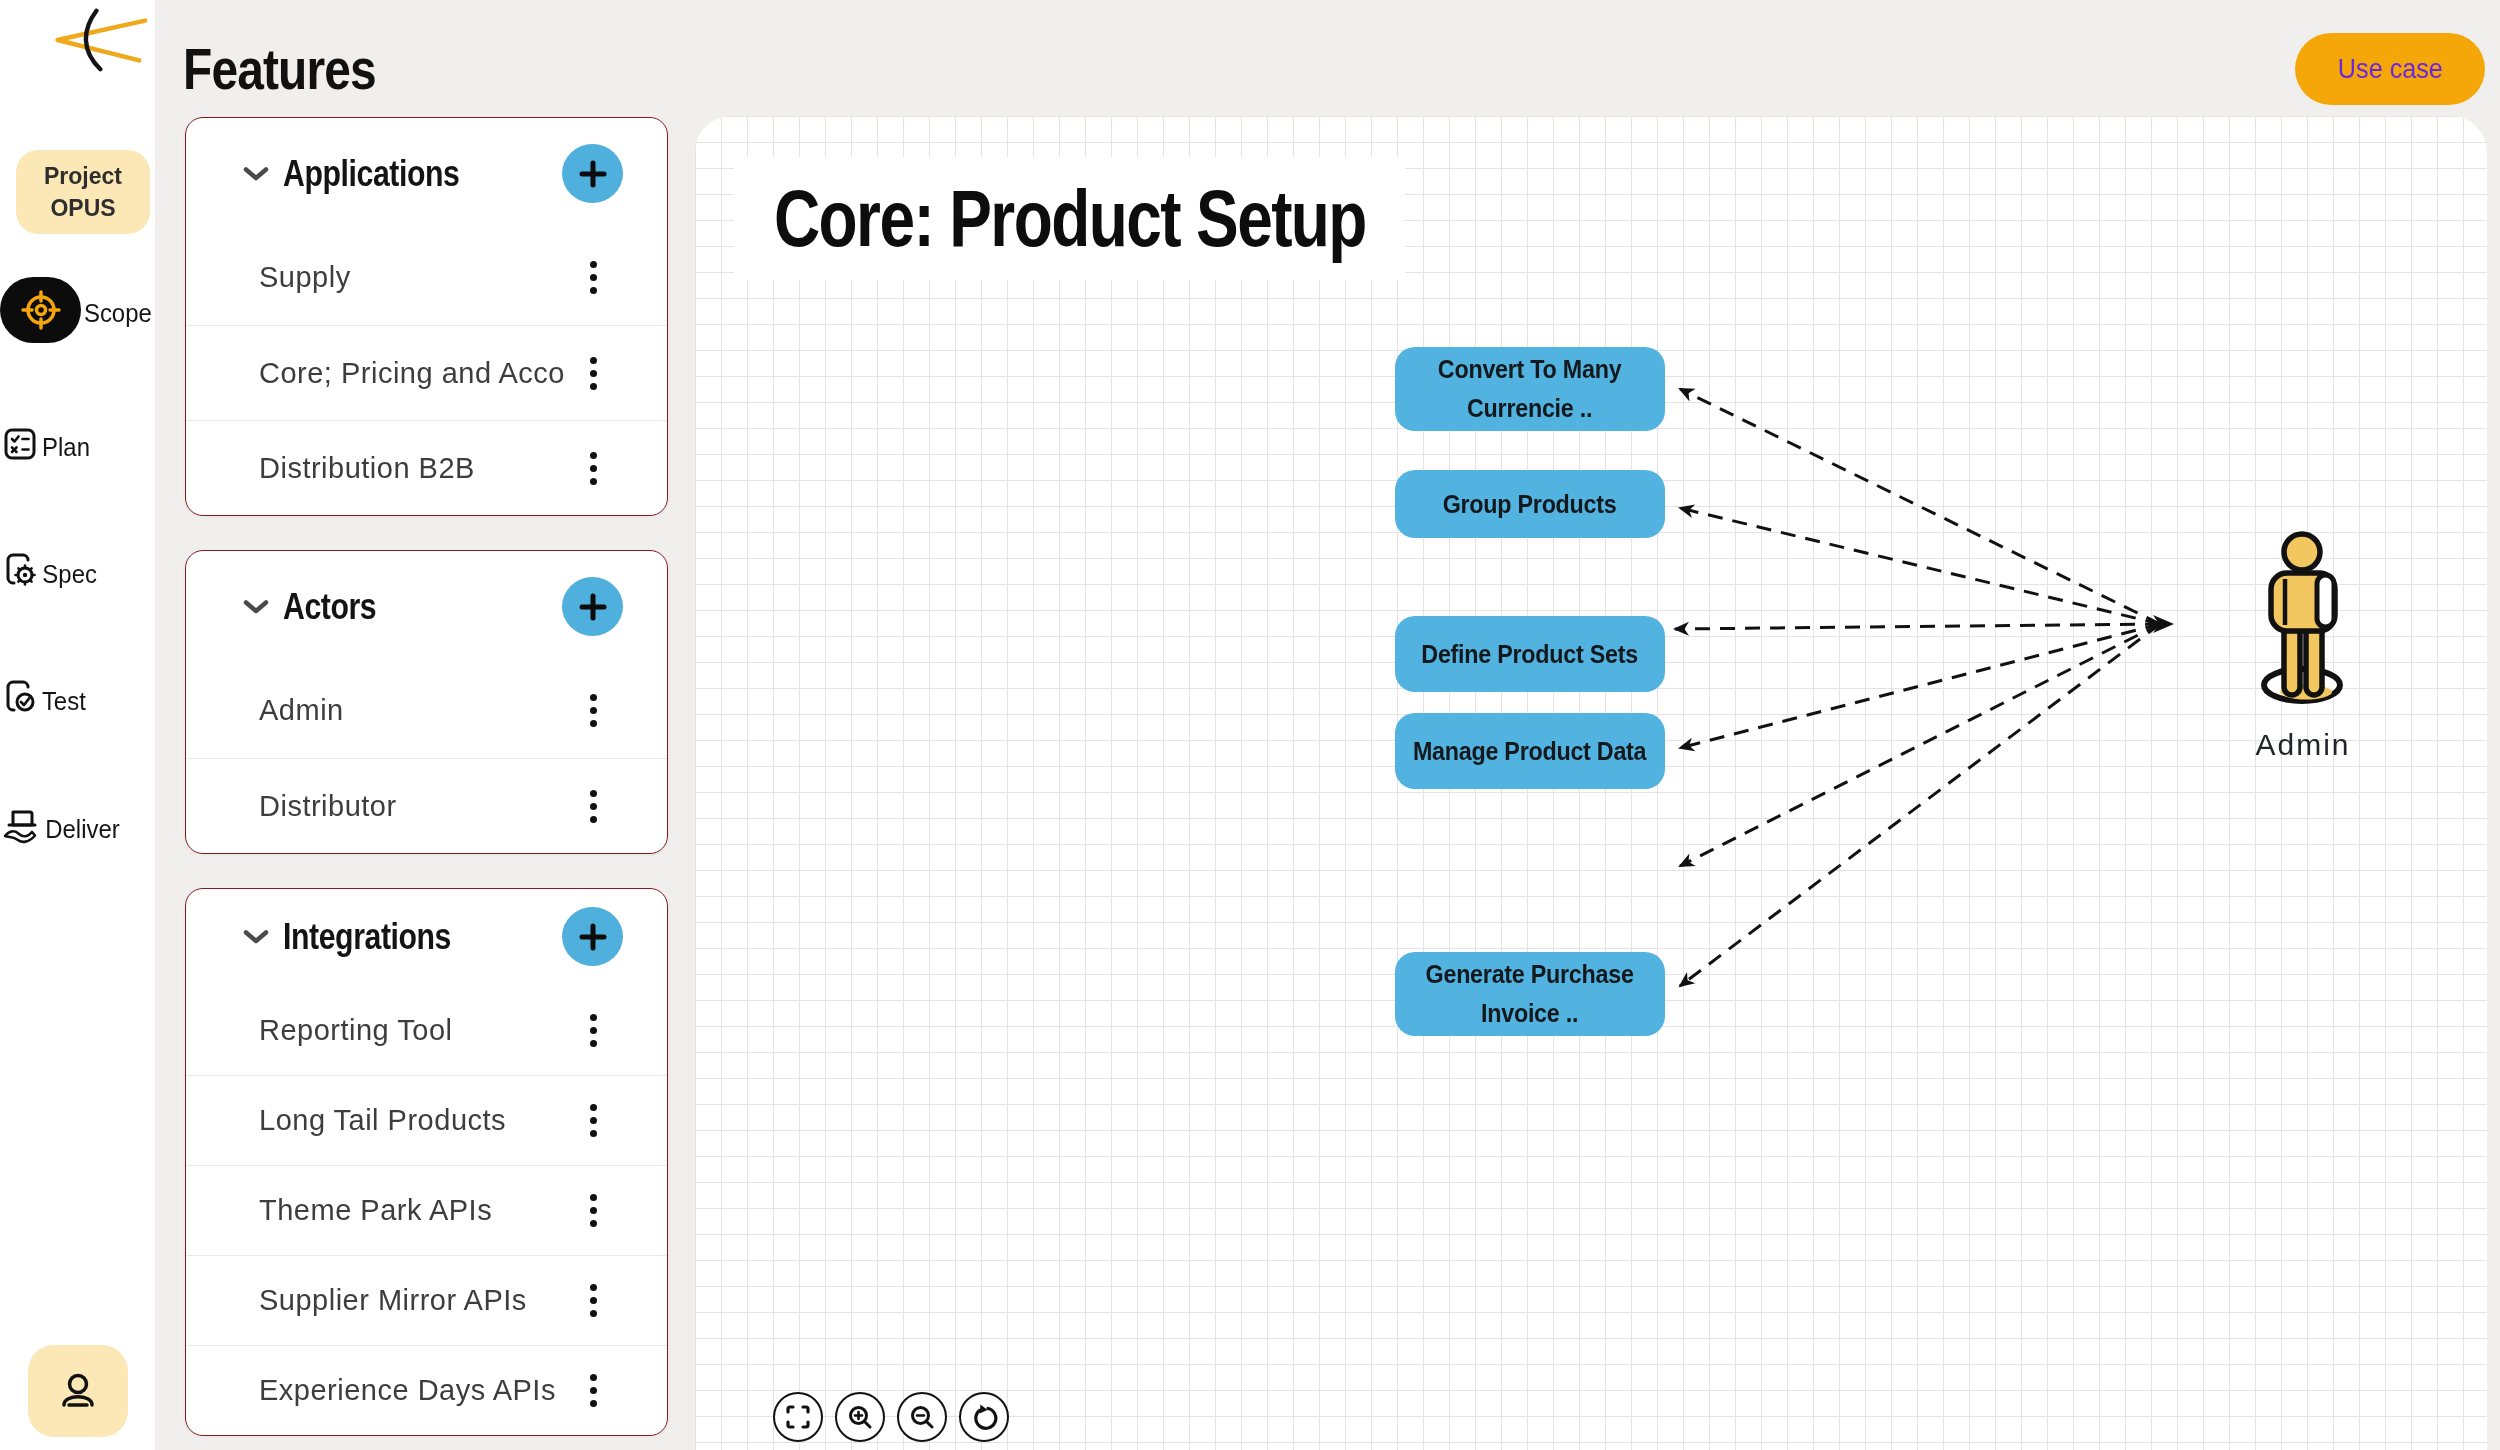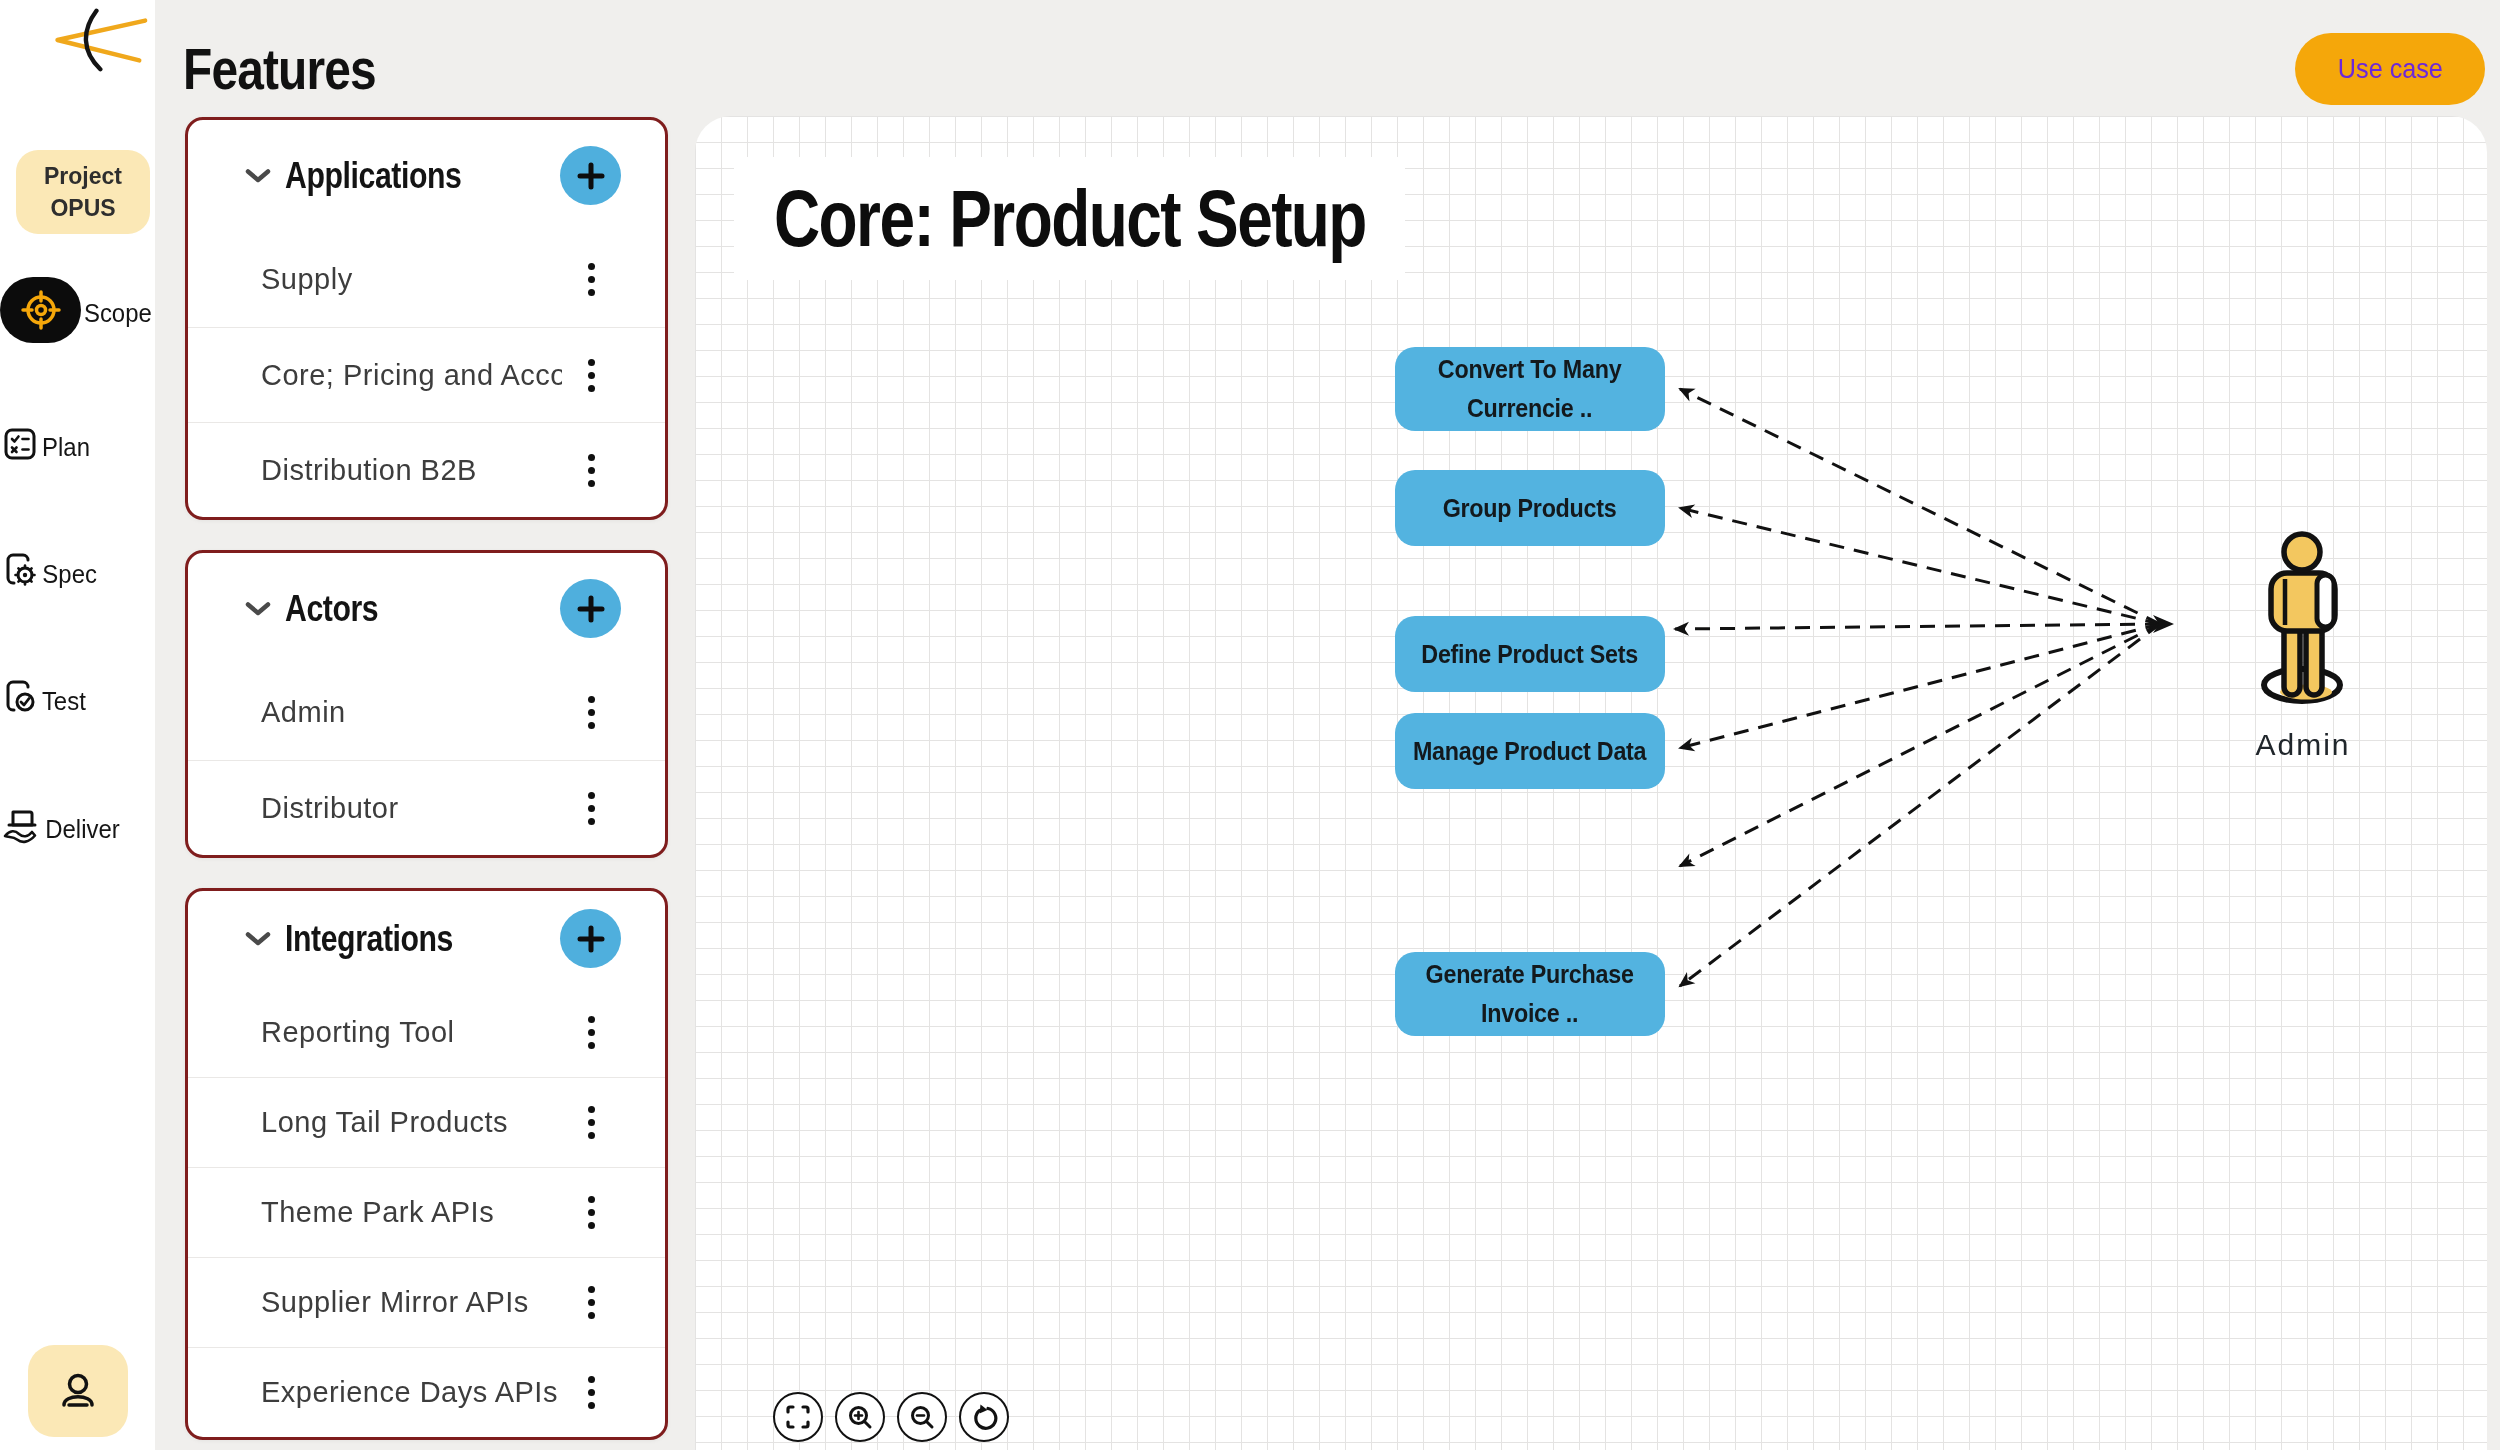--- a/index.html
+++ b/index.html
@@ -43,21 +43,21 @@
 
   
   .features-title {
     position:absolute; left:183px; top:36px;
     font-size:57px; font-weight:700; letter-spacing:-1px; color:#111;
     transform:scaleX(.84); transform-origin:0 50%;
     white-space:nowrap; z-index:4;
   }
   .card {
     position:absolute; left:185px; width:483px;
-    background:#fff; border:3px solid #7f1d1d; border-radius:18px;
+    background:#fff; border:1px solid #7f1d1d; border-radius:18px;
     box-shadow:0 1px 4px rgba(0,0,0,.05);
     overflow:hidden; z-index:4;
   }
   .card-head { position:relative; display:flex; align-items:center; height:112px; padding-left:57px; }
   .card.compact .card-head { height:96px; }
   .card-head .chev { margin-right:14px; flex:0 0 auto; }
   .card-title {
     font-size:36px; font-weight:700; letter-spacing:-.5px; color:#141414;
     transform:scaleX(.84); transform-origin:0 50%; white-space:nowrap;
   }
@@ -374,21 +374,21 @@
         <line x1="1465" y1="508" x2="985" y2="632" marker-end="url(#ah)"></line>
         <line x1="1465" y1="508" x2="985" y2="750" marker-end="url(#ah)"></line>
         <line x1="1465" y1="508" x2="985" y2="870" marker-end="url(#ah)"></line>
       </g>
       <polygon points="1479,508 1458,499 1464,508 1458,517" fill="#111"></polygon>
     </svg>
 
     <div class="uc-box" style="top:231px; height:84px;">
       <div class="uc-label">Convert To Many Currencie ..</div>
     </div>
-    <div class="uc-box" style="top:354px; height:76px;">
+    <div class="uc-box" style="top:354px; height:68px;">
       <div class="uc-label">Group Products</div>
     </div>
     <div class="uc-box" style="top:476px; height:76px;margin-top:24px;">
       <div class="uc-label">Define Product Sets</div>
     </div>
     <div class="uc-box" style="top:597px; height:76px;">
       <div class="uc-label">Manage Product Data</div>
     </div>
     <div class="uc-box" style="top:836px; height:84px;">
       <div class="uc-label">Generate Purchase Invoice ..</div>

